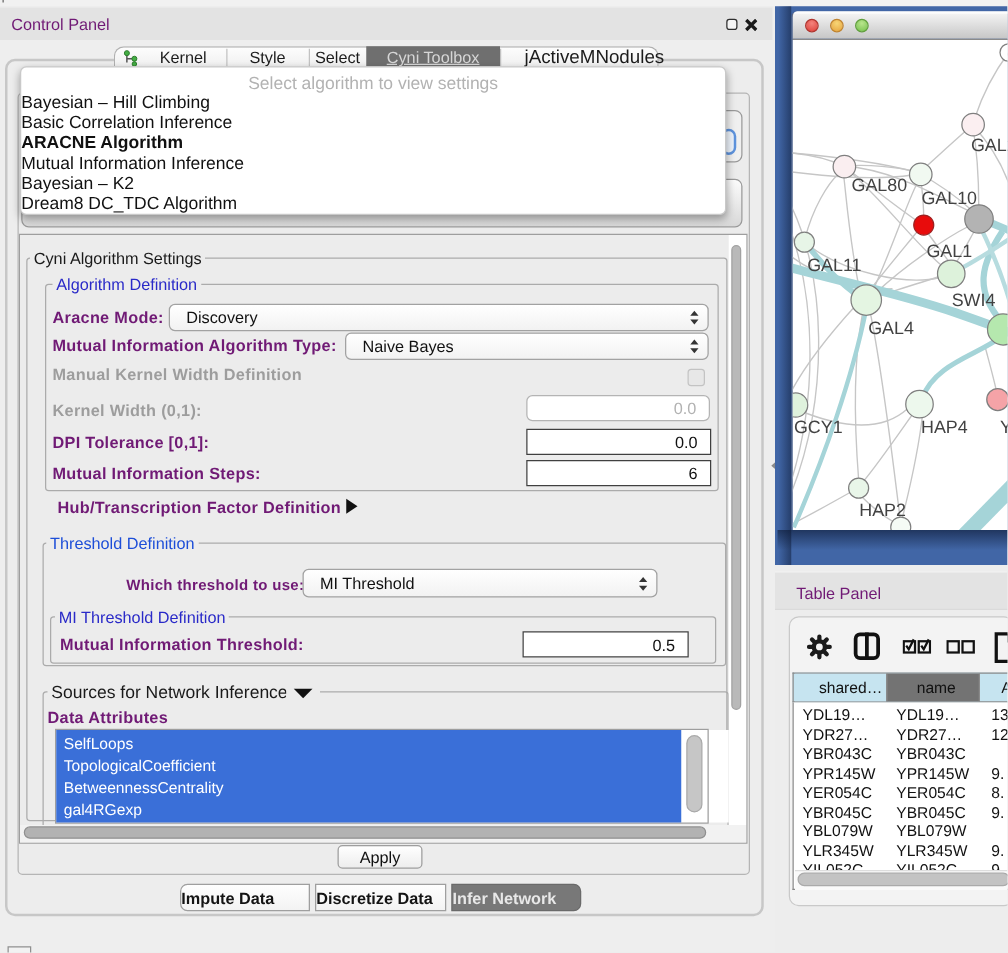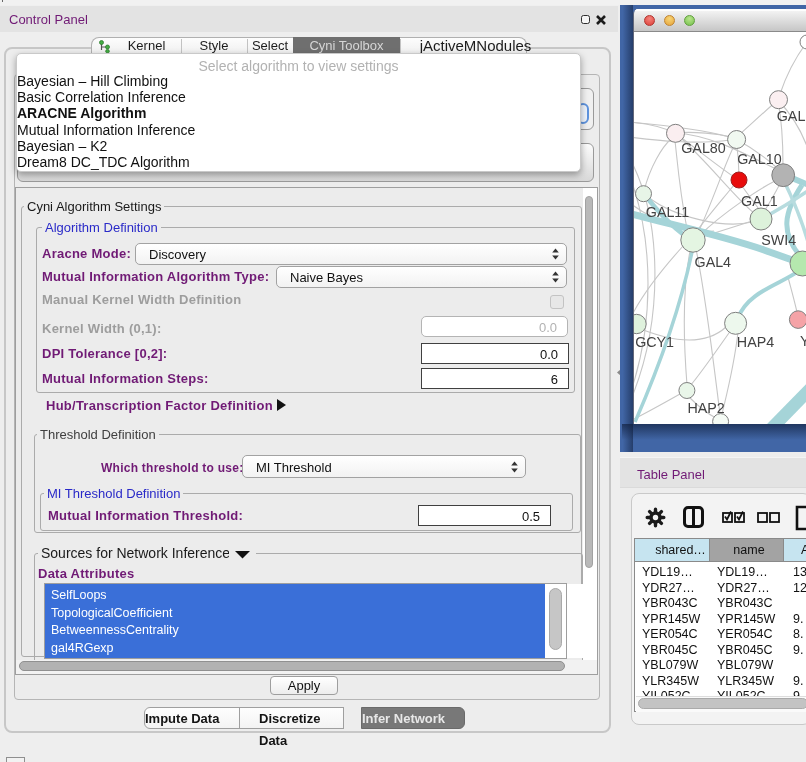--- a/index.html
+++ b/index.html
@@ -45,21 +45,21 @@
 <div class="abs" style="left:400px;top:39px;width:1px;height:14px;background:#c2c2c2;"></div>
 <svg class="abs" style="left:98px;top:39px;" width="13" height="14" viewBox="0 0 13 14">
   <path d="M3.5 4 V11 M3.5 8 H9" stroke="#555" stroke-width="1.2" fill="none"></path>
   <circle cx="3.5" cy="3.5" r="2" fill="#44ad44" stroke="#2c7c2c" stroke-width="0.8"></circle>
   <circle cx="9.5" cy="8" r="2" fill="#44ad44" stroke="#2c7c2c" stroke-width="0.8"></circle>
   <circle cx="9.5" cy="12.2" r="1.8" fill="#44ad44" stroke="#2c7c2c" stroke-width="0.8"></circle>
 </svg>
 <div class="abs" style="left:112px;top:37px;width:69px;height:16px;font-size:13px;color:#1c1c1c;text-align:center;line-height:18px;">Kernel</div>
 <div class="abs" style="left:181px;top:37px;width:66px;height:16px;font-size:13px;color:#1c1c1c;text-align:center;line-height:18px;">Style</div>
 <div class="abs" style="left:247px;top:37px;width:46px;height:16px;font-size:13px;color:#1c1c1c;text-align:center;line-height:18px;">Select</div>
-<div class="abs" style="left:293px;top:37px;width:107px;height:16px;font-size:13px;color:#d6d6d6;text-align:center;line-height:18px;">Cyni Toolbox</div>
+<div class="abs" style="left:293px;top:37px;width:107px;height:16px;font-size:13px;color:#d6d6d6;text-align:center;line-height:18px;text-decoration:underline;">Cyni Toolbox</div>
 <div class="abs" style="left:400px;top:37px;width:151px;height:16px;font-size:15px;color:#1c1c1c;text-align:center;line-height:18px;">jActiveMNodules</div>
 
 <div class="abs" style="left:17px;top:88px;width:577px;height:42px;border:1px solid #9a9a9a;border-radius:6px;background:#f0f0f0;box-sizing:border-box;"></div>
 <div class="abs" style="left:577px;top:103px;width:12px;height:21px;border:2.5px solid #5e93dd;border-radius:6px;background:#eef4fc;box-sizing:border-box;"></div>
 <div class="abs" style="left:17px;top:143px;width:577px;height:39px;border:1px solid #9a9a9a;border-radius:6px;background:linear-gradient(#fcfcfc,#d8d8d8);box-sizing:border-box;"></div>
 
 <div class="abs" style="left:15px;top:187px;width:583px;height:488px;border:1px solid #9e9e9e;background:#ececec;box-sizing:border-box;"></div>
 
 <div class="grp" style="left:21px;top:206px;width:559px;height:449px;"></div>
 <div class="gcap" style="left:24px;top:199px;color:#1a1a1a;">Cyni Algorithm Settings</div>
@@ -82,36 +82,36 @@
       <path d="M4.5 1 L7.8 5 H1.2 Z" fill="#333"></path>
       <path d="M4.5 12 L1.2 8 H7.8 Z" fill="#333"></path>
     </svg>
   </div>
 <div class="glbl" style="left:42px;top:292px;">Manual Kernel Width Definition</div>
 <div class="abs" style="left:550px;top:295px;width:14px;height:14px;border:1px solid #c3c3c3;border-radius:3px;background:#e7e7e7;box-sizing:border-box;"></div>
 <div class="glbl" style="left:42px;top:321px;">Kernel Width (0,1):</div>
 <div class="fld" style="left:421px;top:316px;width:147px;height:21px;border:1px solid #b4b4b4;border-radius:5px;box-sizing:border-box;">
     <span class="tx" style="color:#b2b2b2;">0.0</span>
   </div>
-<div class="lbl b" style="left:42px;top:346px;">DPI Tolerance [0,2]:</div>
+<div class="lbl b" style="left:42px;top:346px;">DPI Tolerance [0,1]:</div>
 <div class="fld" style="left:421px;top:343px;width:148px;height:21px;box-sizing:border-box;">
     <span class="tx">0.0</span>
   </div>
 <div class="lbl b" style="left:42px;top:371px;">Mutual Information Steps:</div>
 <div class="fld" style="left:421px;top:368px;width:148px;height:21px;box-sizing:border-box;">
     <span class="tx">6</span>
   </div>
 
 <div class="lbl b" style="left:46px;top:398px;">Hub/Transcription Factor Definition</div>
 <svg class="abs" style="left:276px;top:398px;" width="11" height="14" viewBox="0 0 11 14">
     <path d="M1 1 L10 7 L1 13 Z" fill="#111"></path>
   </svg>
 
 <div class="grp" style="left:34px;top:434px;width:545px;height:97px;"></div>
-<div class="gcap" style="left:37px;top:427px;color:#404040;">Threshold Definition</div>
+<div class="gcap" style="left:37px;top:427px;color:#1d4ed8;">Threshold Definition</div>
 <div class="lbl b" style="left:101px;top:461px;font-size:12px;">Which threshold to use:</div>
 <div class="combo" style="left:242px;top:455px;width:282px;height:21px;">
     <span class="tx">MI Threshold</span>
  <svg width="9" height="13" viewBox="0 0 9 13">
       <path d="M4.5 1 L7.8 5 H1.2 Z" fill="#333"></path>
       <path d="M4.5 12 L1.2 8 H7.8 Z" fill="#333"></path>
     </svg>
   </div>
 
 <div class="grp" style="left:40px;top:493px;width:531px;height:36px;"></div>
@@ -136,21 +136,21 @@
 <div class="abs" style="left:549px;top:588px;width:13px;height:62px;background:#c6c6c6;border:1px solid #a9a9a9;border-radius:7px;box-sizing:border-box;"></div>
 
 <div class="abs" style="left:583px;top:188px;width:14px;height:472px;background:#ffffff;"></div>
 <div class="abs" style="left:585px;top:196px;width:8px;height:372px;background:#b9b9b9;border:1px solid #a2a2a2;border-radius:5px;box-sizing:border-box;"></div>
 <div class="abs" style="left:16px;top:660px;width:581px;height:14px;background:#f2f2f2;"></div>
 <div class="abs" style="left:19px;top:661px;width:546px;height:10px;background:#b2b2b2;border:1px solid #909090;border-radius:5px;box-sizing:border-box;"></div>
 
 <div class="abs" style="left:270px;top:676px;width:68px;height:19px;background:linear-gradient(#ffffff,#ededed);border:1px solid #9e9e9e;border-radius:4px;font-size:13px;color:#111;text-align:center;line-height:18px;box-sizing:border-box;">Apply</div>
 
 <div class="btab" style="left:144px;width:104px;border-radius:6px 0 0 6px;">Impute Data</div>
-<div class="btab" style="left:239px;width:105px;border-left:1px solid #9f9f9f;padding-left:19px;">Discretize Data</div>
+<div class="btab" style="left:252px;width:105px;border-left:1px solid #9f9f9f;">Discretize Data</div>
 <div class="btab" style="left:361px;width:104px;border-radius:0 6px 6px 0;background:#787878;border-color:#6a6a6a;color:#e8e8e8;">Infer Network</div>
 
 <div class="abs" style="left:16px;top:53px;width:565px;height:119px;background:#fff;border:1px solid #c9c9c9;border-radius:5px;box-shadow:0 3px 7px rgba(0,0,0,0.35);box-sizing:border-box;"></div>
 <div class="abs" style="left:16px;top:58px;width:565px;font-size:14px;color:#b2b2b2;text-align:center;">Select algorithm to view settings</div>
 <div class="abs" style="left:17px;top:73px;font-size:14px;color:#111;line-height:16.2px;white-space:nowrap;">Bayesian – Hill Climbing<br>Basic Correlation Inference<br><span class="b">ARACNE Algorithm</span><br>Mutual Information Inference<br>Bayesian – K2<br>Dream8 DC_TDC Algorithm</div>
 
 <svg class="abs" style="left:616px;top:368px;" width="6" height="9" viewBox="0 0 6 9">
     <path d="M5 1 L1 4.5 L5 8 Z" fill="#8a8a8a"></path>
   </svg>
 
@@ -278,21 +278,21 @@
       <rect x="13" y="3" width="9" height="9"></rect>
  </g>
 </svg>
 <svg class="abs" style="left:795px;top:505px;" width="20" height="26" viewBox="0 0 20 26">
  <path d="M2 2 H13 L18 7 V24 H2 Z" fill="none" stroke="#111" stroke-width="2.6"></path>
  <path d="M12 2 V8 H18" fill="none" stroke="#111" stroke-width="2"></path>
 </svg>
 
 <div class="abs" style="left:634px;top:538px;width:172px;height:24px;border-top:1.5px solid #8a8a8a;border-bottom:1px solid #8a8a8a;border-left:1.5px solid #8a8a8a;box-sizing:border-box;background:#c6e4f0;"></div>
 <div class="abs" style="left:636px;top:539px;width:73px;height:22px;background:#c6e4f0;font-size:12.5px;color:#111;text-align:center;line-height:23px;padding-left:16px;box-sizing:border-box;">shared…</div>
-<div class="abs" style="left:709px;top:539px;width:75px;height:22px;background:#a3a3a3;border-left:1px solid #8a8a8a;border-right:1px solid #8a8a8a;font-size:12.5px;color:#111;text-align:center;line-height:23px;box-sizing:border-box;padding-left:5px;">name</div>
+<div class="abs" style="left:709px;top:539px;width:75px;height:22px;background:#737373;border-left:1px solid #8a8a8a;border-right:1px solid #8a8a8a;font-size:12.5px;color:#111;text-align:center;line-height:23px;box-sizing:border-box;padding-left:5px;">name</div>
 <div class="abs" style="left:801px;top:543px;width:5px;height:14px;overflow:hidden;font-size:12.5px;color:#111;">A</div>
 <div class="abs" style="left:634px;top:562px;width:172px;height:150px;background:#fff;border-left:1.5px solid #8a8a8a;border-bottom:1.5px solid #8a8a8a;box-sizing:border-box;"></div>
 <div class="abs" style="left:642px;top:565px;font-size:12.5px;color:#111;line-height:15.5px;">YDL19…<br>YDR27…<br>YBR043C<br>YPR145W<br>YER054C<br>YBR045C<br>YBL079W<br>YLR345W<br>YIL052C</div>
 <div class="abs" style="left:717px;top:565px;font-size:12.5px;color:#111;line-height:15.5px;">YDL19…<br>YDR27…<br>YBR043C<br>YPR145W<br>YER054C<br>YBR045C<br>YBL079W<br>YLR345W<br>YIL052C</div>
 <div class="abs" style="left:793px;top:565px;font-size:12.5px;color:#111;line-height:15.5px;">13<br>12<br><br>9.<br>8.<br>9.<br><br>9.<br>9.</div>
 
 <div class="abs" style="left:636px;top:696px;width:170px;height:15px;background:#fafafa;border-top:1px solid #ddd;"></div>
 <div class="abs" style="left:638px;top:698px;width:170px;height:11px;background:#c3c3c3;border:1px solid #aaa;border-radius:6px;box-sizing:border-box;"></div>
 
 <div class="abs" style="left:6px;top:757px;width:19px;height:12px;border:1.5px solid #8f8f8f;background:#f2f2f2;box-sizing:border-box;"></div>

